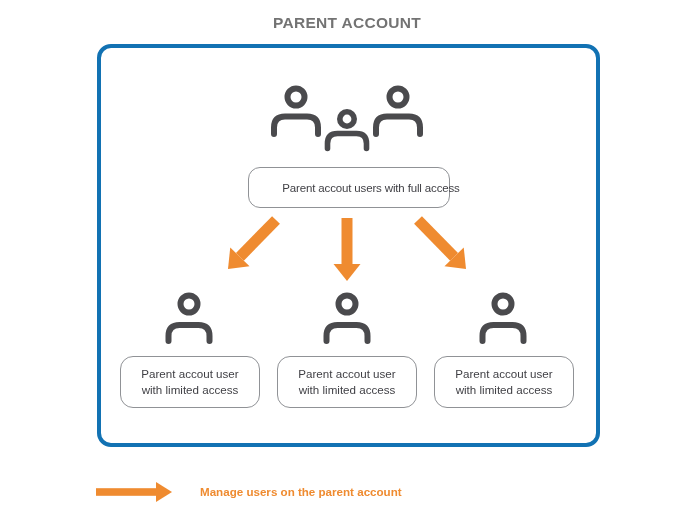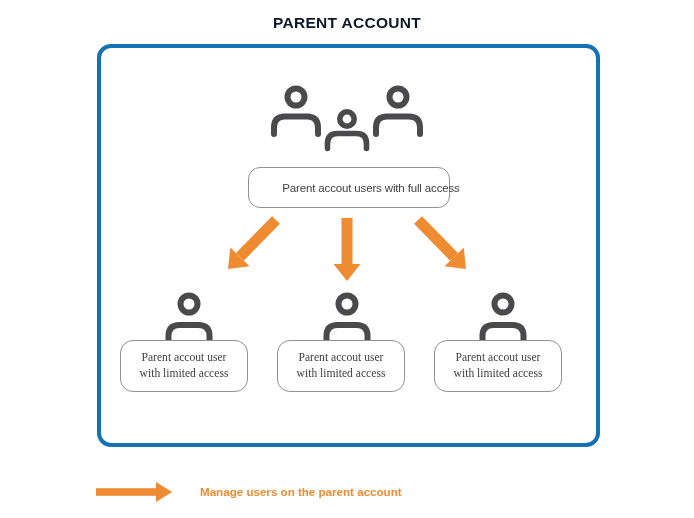--- a/index.html
+++ b/index.html
@@ -2,40 +2,40 @@
 <html><head>
 <meta charset="utf-8">
 <style>
   html,body{margin:0;padding:0;background:#ffffff;}
   .canvas{
     position:relative;width:694px;height:518px;background:#ffffff;overflow:hidden;
     font-family:"Liberation Sans",sans-serif;
   }
   .title{
     position:absolute;left:0;top:14px;width:694px;text-align:center;
-    font-size:15.5px;font-weight:700;color:#0f172a;letter-spacing:.3px;
+    font-size:15.5px;font-weight:700;color:#737373;letter-spacing:.3px;
   }
   .frame{
     position:absolute;left:97px;top:44px;width:503px;height:403px;
     box-sizing:border-box;border:4px solid #1272B3;border-radius:14px;background:#ffffff;
   }
   .icon{position:absolute;color:#4A4A4D;}
   .icon svg{display:block;}
   .node{
     position:absolute;box-sizing:border-box;background:#ffffff;
     border:1.6px solid #909296;border-radius:13px;
     display:flex;flex-direction:column;align-items:center;justify-content:center;
     color:#3F3F44;text-align:center;
   }
   .node-full{
     left:248px;top:167px;width:202px;height:41px;border-radius:12px;
     font-size:11.5px;letter-spacing:-.15px;white-space:nowrap;padding-left:44px;
   }
   .node-limited{
-    top:340px;width:128px;height:52px;font-size:11.6px;line-height:16px;font-family:Liberation Serif, serif;
+    top:356px;width:140px;height:52px;font-size:11.6px;line-height:16px;
   }
   .node-limited.n1{left:120px;}
   .node-limited.n2{left:277px;}
   .node-limited.n3{left:434px;}
   .overlay{position:absolute;left:0;top:0;pointer-events:none;}
   .group-icon{left:271px;top:84px;}
   .user-icon{top:292px;}
   .user-icon.u1{left:165px;}
   .user-icon.u2{left:323px;}
   .user-icon.u3{left:479px;}

